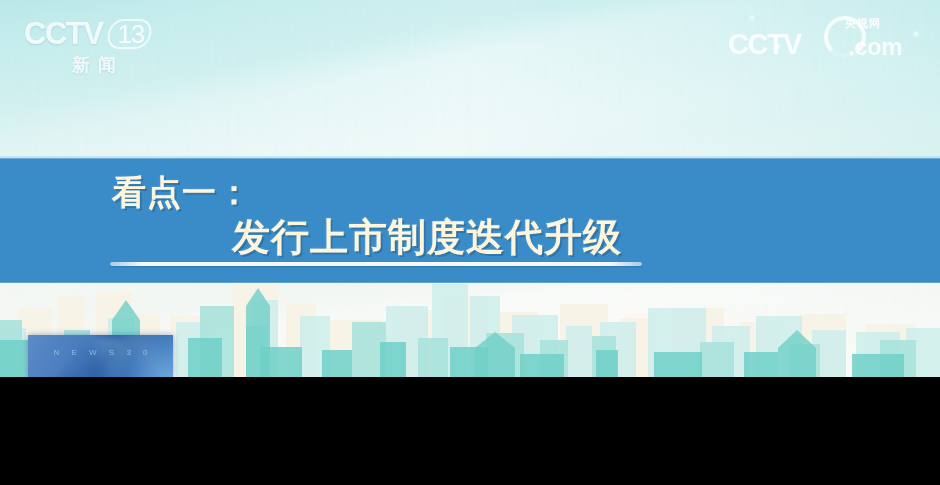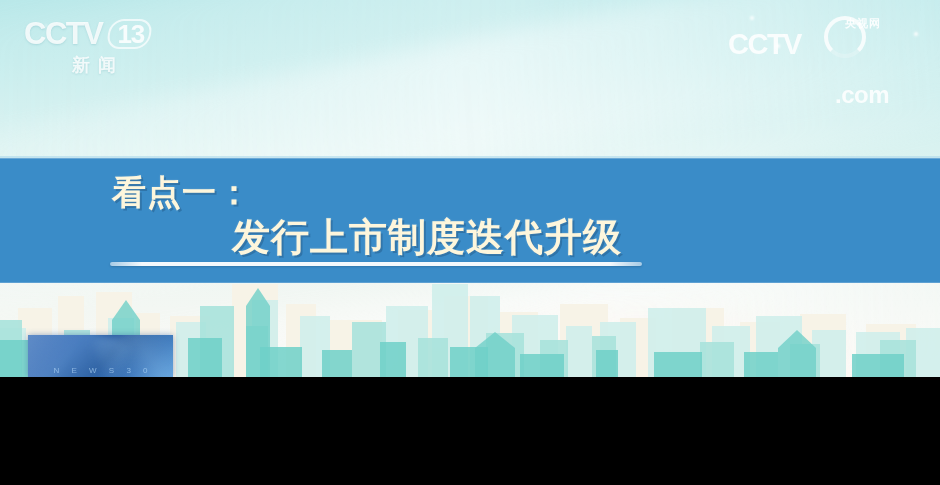--- a/index.html
+++ b/index.html
@@ -110,21 +110,21 @@
     content: "";
     position: absolute;
     inset: 1px 0 2px 0;
     border: 2px solid rgba(255,255,255,.7);
     border-radius: 14px;
     transform: skewX(-10deg);
   }
   #channel-logo .num {
     position: relative;
     font-size: 26px;
-    font-weight: bold;
+    font-weight: normal;
     color: rgba(255,255,255,.85);
     letter-spacing: -1px;
   }
   #channel-logo .row2 {
     text-align: center;
     margin-top: 1px;
     font-size: 18px;
     font-weight: bold;
     letter-spacing: 8px;
     padding-left: 8px;
@@ -152,26 +152,25 @@
   #web-watermark .wm-cctv {
     position: absolute;
     left: 0; top: 14px;
     font-size: 29px;
     font-weight: bold;
     letter-spacing: -1.5px;
     color: rgba(255,255,255,.85);
   }
   #web-watermark .wm-com {
     position: absolute;
-    left: 107px; top: 19px;
+    left: 120px; top: 19px;
     font-size: 24px;
     font-weight: bold;
     letter-spacing: -.5px;
     color: rgba(255,255,255,.85);
-    margin-top: 48px;
   }
   #web-watermark .wm-cn {
     position: absolute;
     left: 117px; top: 2px;
     font-size: 11px;
     font-weight: bold;
     letter-spacing: 1px;
     color: rgba(255,255,255,.88);
   }
 
@@ -274,21 +273,21 @@
     font-size: 25px;
     font-weight: bold;
     letter-spacing: -1px;
     color: #ffffff;
     text-shadow: 0 0 7px rgba(130,200,255,.9), 0 1px 1px rgba(0,30,80,.6);
     white-space: nowrap;
   }
   #badge-sub {
     position: absolute;
     left: 0; right: 0;
-    bottom: 2px;
+    bottom: 20px;
     text-align: center;
     font-size: 8px;
     letter-spacing: 5px;
     padding-left: 5px;
     color: rgba(190,225,255,.6);
     white-space: nowrap;
   }
 </style>
 </head>
 <body>

